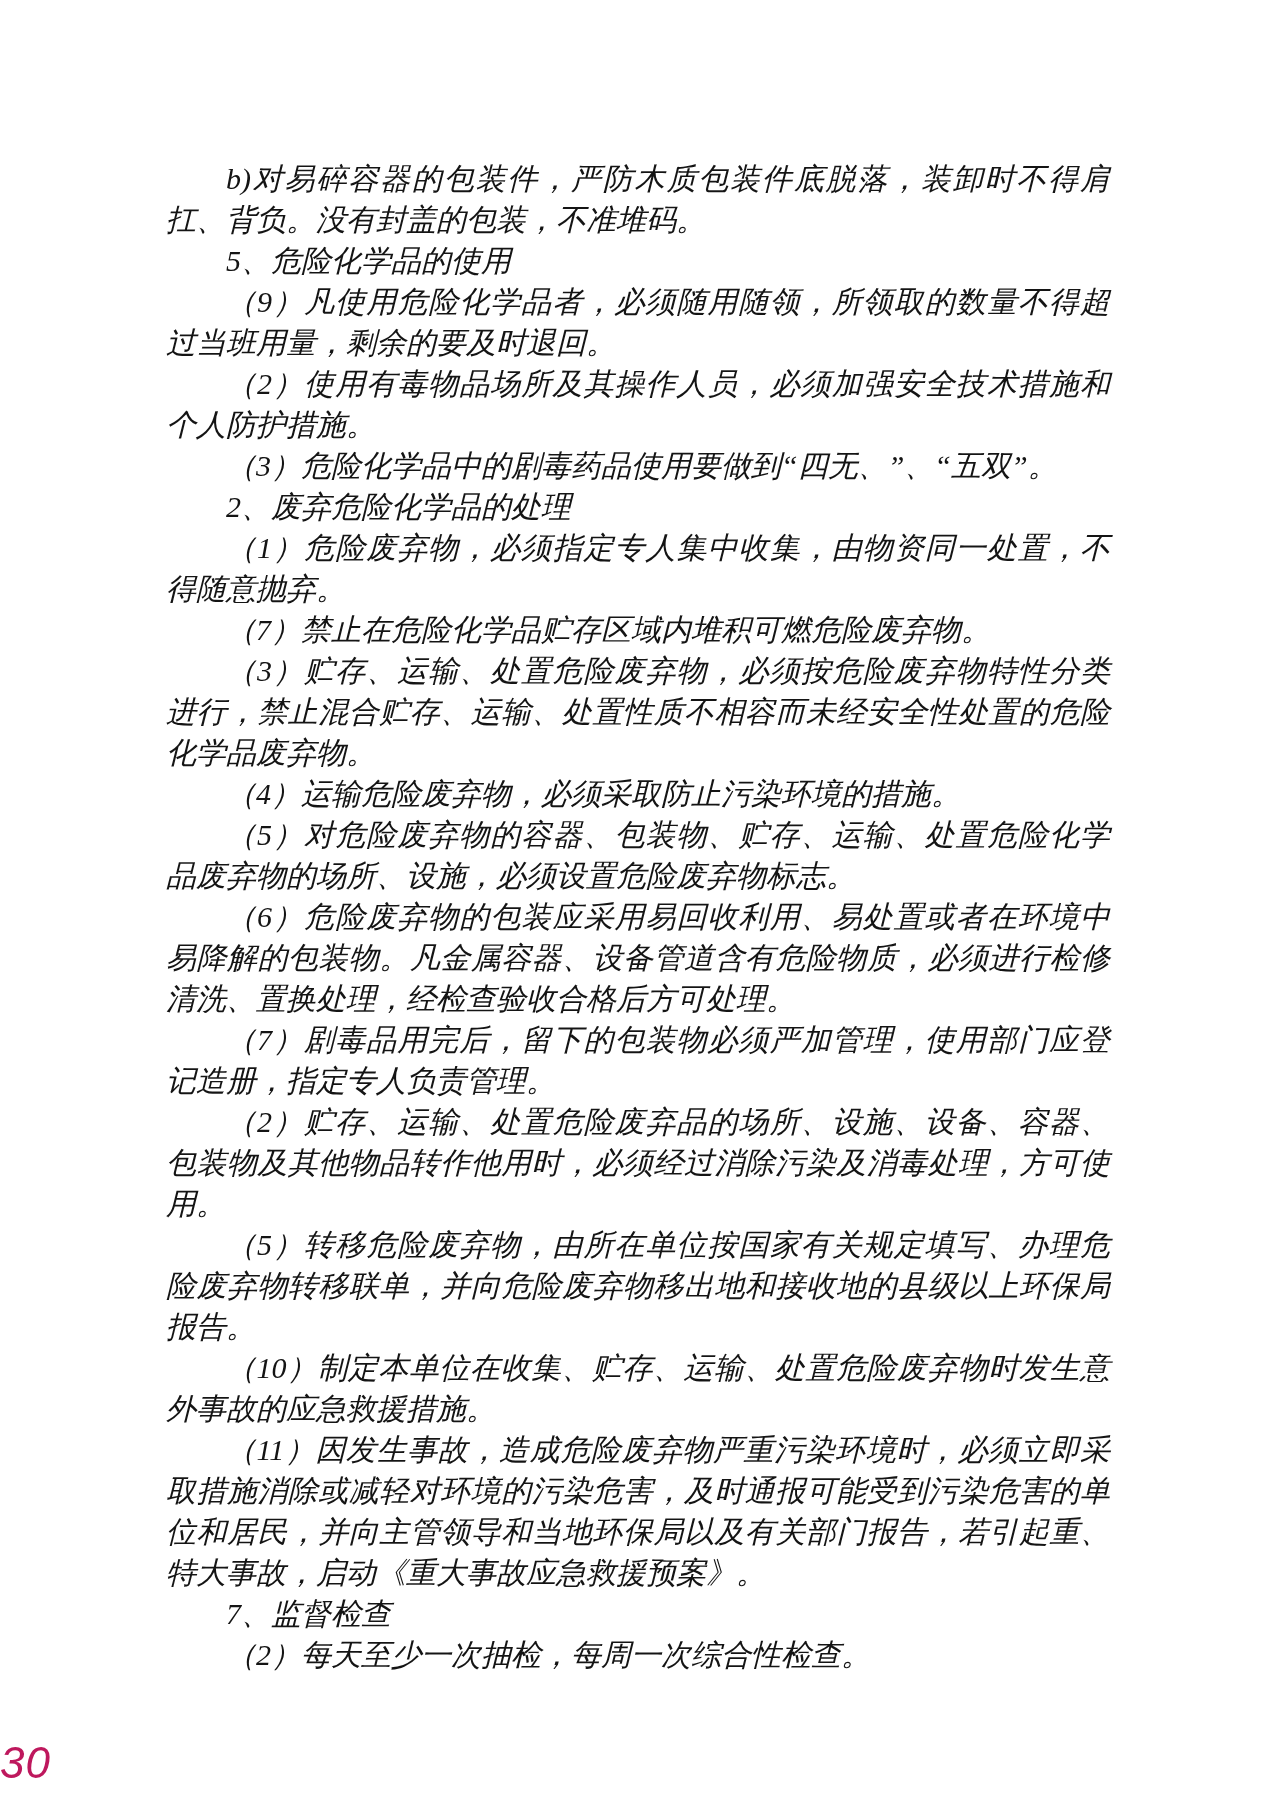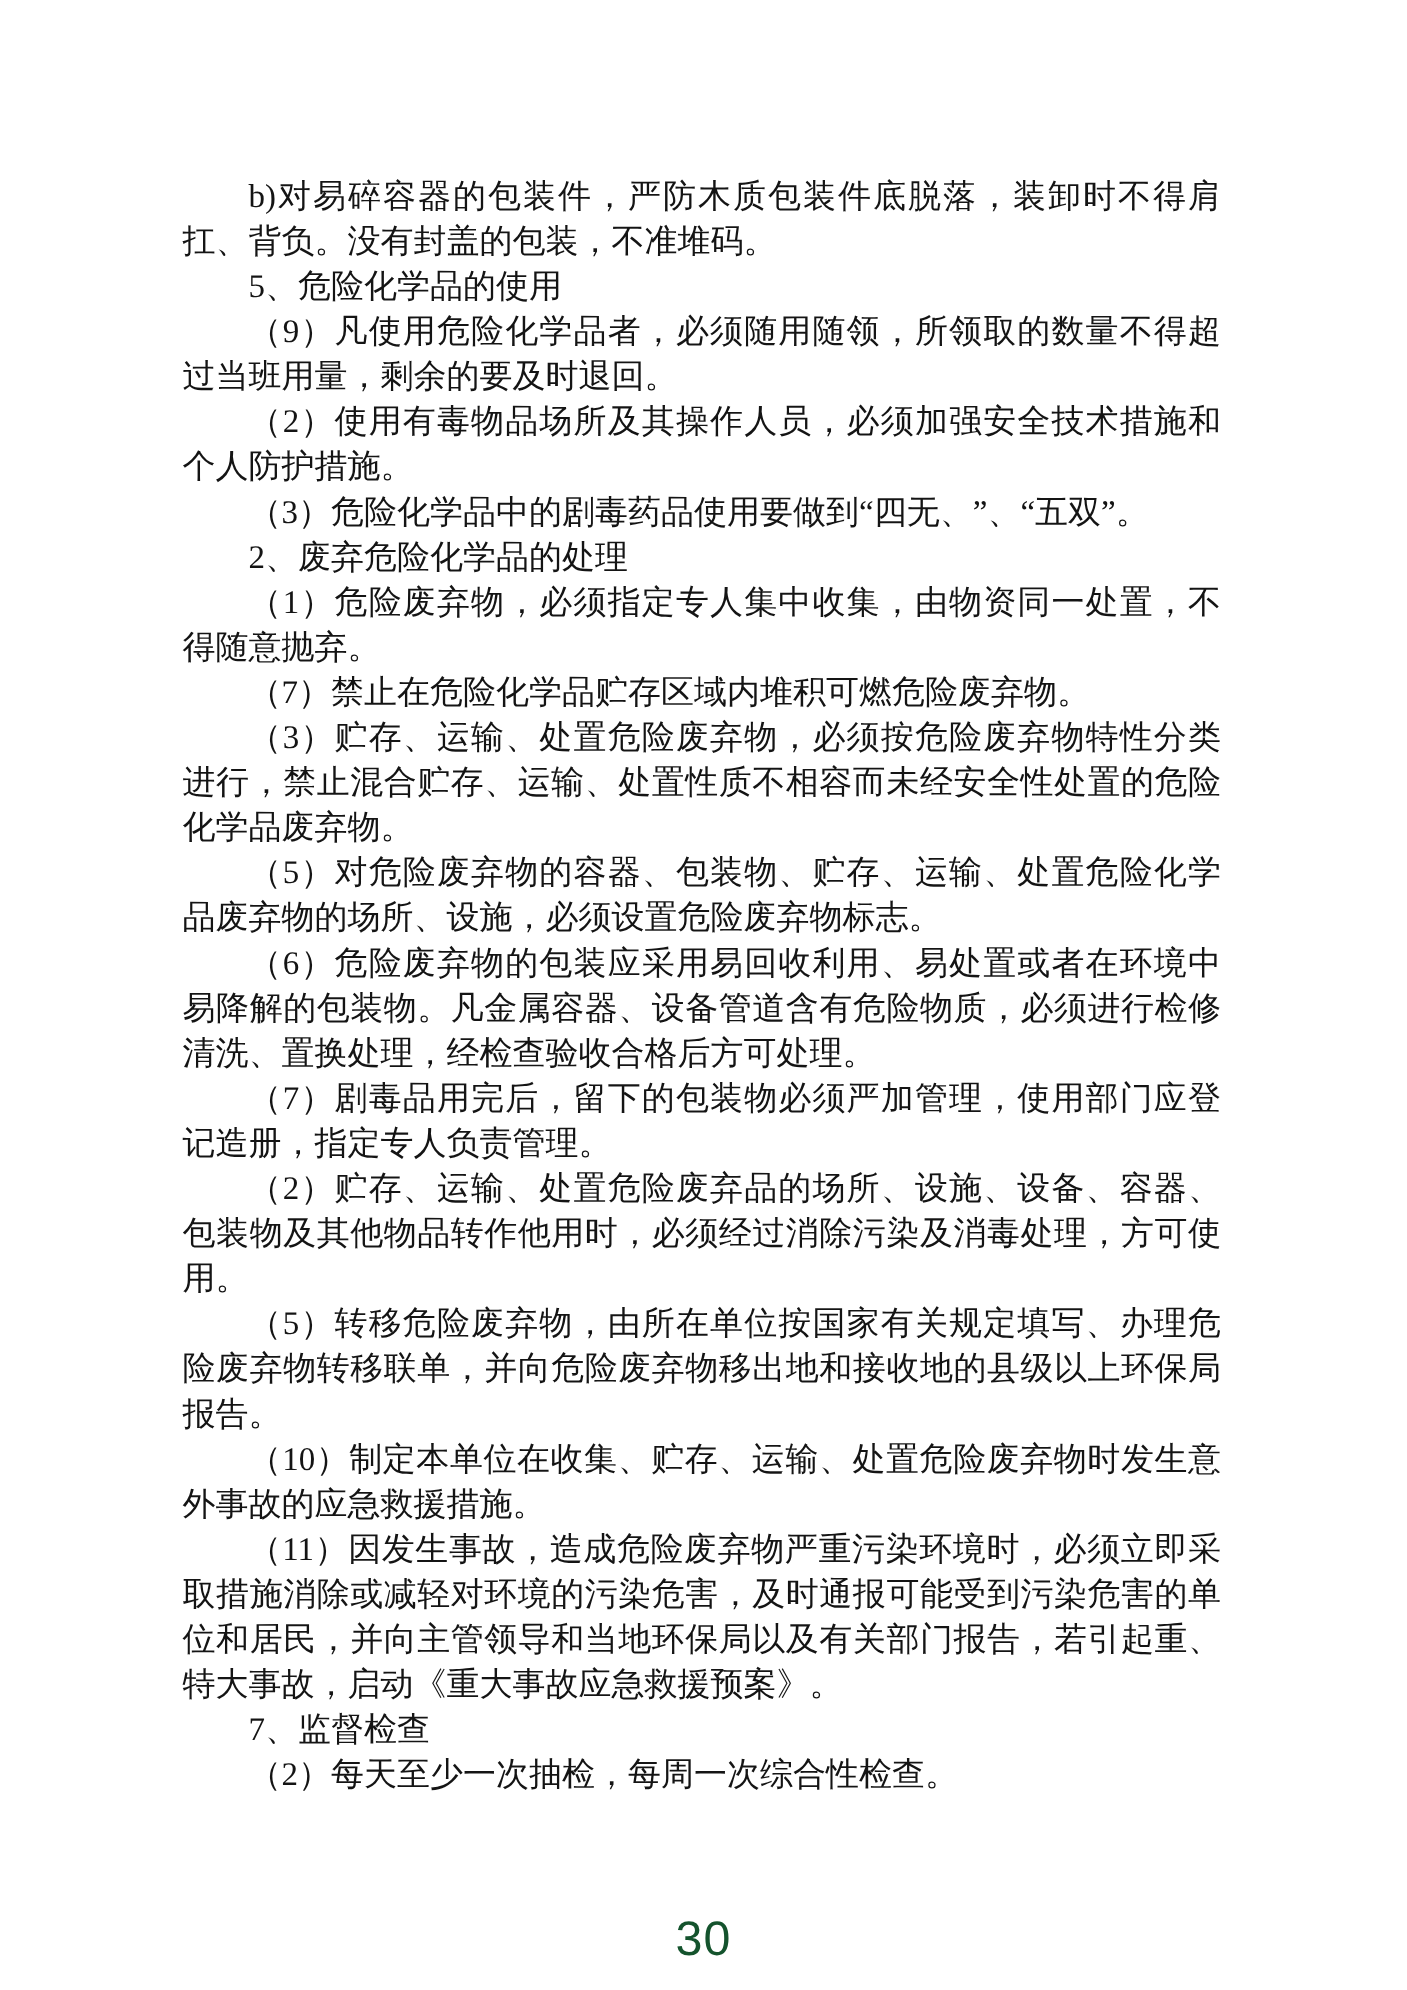--- a/index.html
+++ b/index.html
@@ -7,20 +7,21 @@
     padding: 0;
     background: #ffffff;
   }
   .page {
     position: relative;
     width: 1279px;
     height: 1809px;
     background: #ffffff;
     overflow: hidden;
     font-family: "Liberation Serif", "DejaVu Serif", serif;
+    font-style: italic;
   }
   .doc-body {
     position: absolute;
     top: 158px;
     left: 166px;
     width: 944px;
     color: #141414;
     font-size: 30px;
     line-height: 41px;
     text-align: justify;
@@ -28,42 +29,43 @@
   .doc-body p {
     margin: 0;
     padding: 0;
     text-indent: 2em;
   }
   .page-number {
     position: absolute;
     top: 1738px;
     left: 0;
     width: 100%;
-    text-align: center;
+    text-align: left;
     font-family: "Liberation Sans", "DejaVu Sans", sans-serif;
     font-size: 44px;
     font-weight: 400;
-    color: #14532d;
+    color: #be185d;
     letter-spacing: 1px;
   }
 </style>
 </head>
 <body>
 
 <div class="page">
   <div class="doc-body">
     <p>b)对易碎容器的包装件，严防木质包装件底脱落，装卸时不得肩扛、背负。没有封盖的包装，不准堆码。</p>
     <p>5、危险化学品的使用</p>
     <p>（9）凡使用危险化学品者，必须随用随领，所领取的数量不得超过当班用量，剩余的要及时退回。</p>
     <p>（2）使用有毒物品场所及其操作人员，必须加强安全技术措施和个人防护措施。</p>
     <p>（3）危险化学品中的剧毒药品使用要做到“四无、”、“五双”。</p>
     <p>2、废弃危险化学品的处理</p>
     <p>（1）危险废弃物，必须指定专人集中收集，由物资同一处置，不得随意抛弃。</p>
     <p>（7）禁止在危险化学品贮存区域内堆积可燃危险废弃物。</p>
     <p>（3）贮存、运输、处置危险废弃物，必须按危险废弃物特性分类进行，禁止混合贮存、运输、处置性质不相容而未经安全性处置的危险化学品废弃物。</p>
+    <p>（4）运输危险废弃物，必须采取防止污染环境的措施。</p>
     <p>（5）对危险废弃物的容器、包装物、贮存、运输、处置危险化学品废弃物的场所、设施，必须设置危险废弃物标志。</p>
     <p>（6）危险废弃物的包装应采用易回收利用、易处置或者在环境中易降解的包装物。凡金属容器、设备管道含有危险物质，必须进行检修清洗、置换处理，经检查验收合格后方可处理。</p>
     <p>（7）剧毒品用完后，留下的包装物必须严加管理，使用部门应登记造册，指定专人负责管理。</p>
     <p>（2）贮存、运输、处置危险废弃品的场所、设施、设备、容器、包装物及其他物品转作他用时，必须经过消除污染及消毒处理，方可使用。</p>
     <p>（5）转移危险废弃物，由所在单位按国家有关规定填写、办理危险废弃物转移联单，并向危险废弃物移出地和接收地的县级以上环保局报告。</p>
     <p>（10）制定本单位在收集、贮存、运输、处置危险废弃物时发生意外事故的应急救援措施。</p>
     <p>（11）因发生事故，造成危险废弃物严重污染环境时，必须立即采取措施消除或减轻对环境的污染危害，及时通报可能受到污染危害的单位和居民，并向主管领导和当地环保局以及有关部门报告，若引起重、特大事故，启动《重大事故应急救援预案》。</p>
     <p>7、监督检查</p>
     <p>（2）每天至少一次抽检，每周一次综合性检查。</p>
   </div>

